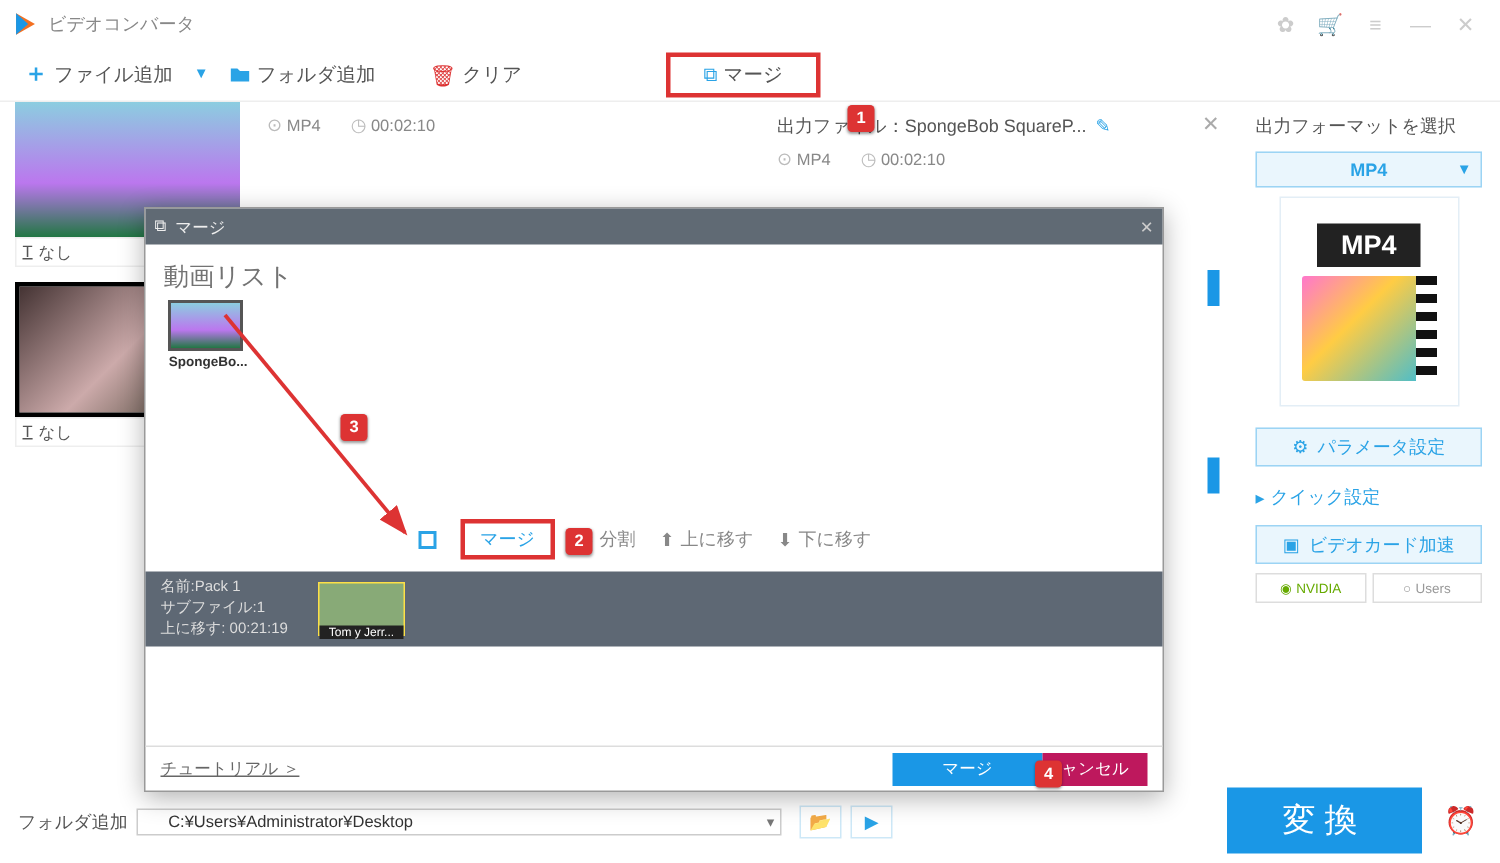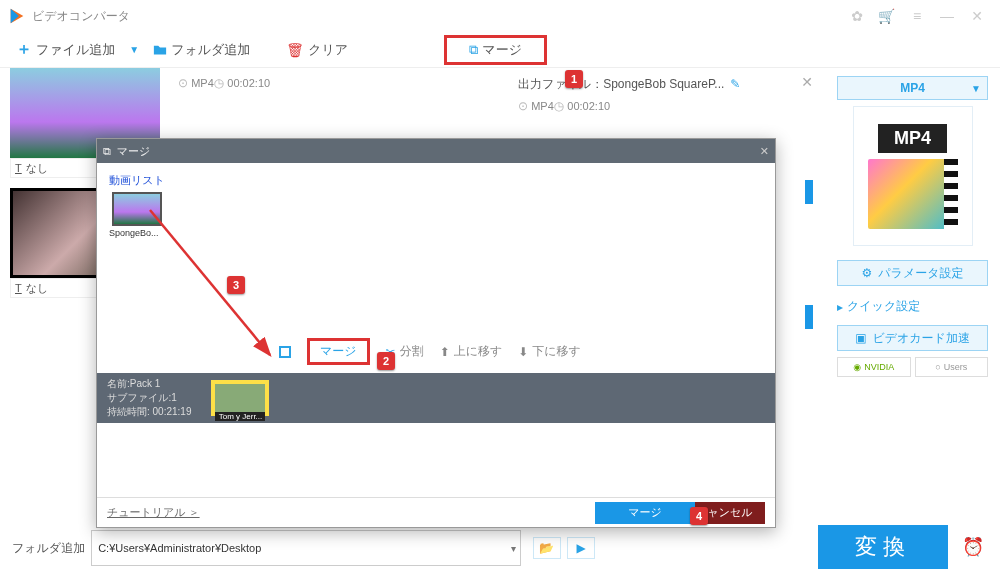--- a/index.html
+++ b/index.html
@@ -26,21 +26,21 @@
 
 
 .main { display:flex; height:calc(100% - 120px); }
 .left-col { width:170px; padding-top:0; }
 .thumb { width:150px; height:90px; margin:0 10px 0 10px; background:#8ab; display:flex; align-items:center; justify-content:center; overflow:hidden; }
 .sub-bar { margin:0 10px 10px 10px; height:20px; background:#fff; border:1px solid #eee; display:flex; align-items:center; gap:4px; padding:0 4px; font-size:11px; color:#555; }
 .center { flex:1; padding:8px 0 0 8px; }
 .file-info { display:flex; gap:40px; position:relative; }
 .fi-col { font-size:12px; color:#555; }
 .fi-col .row1 { margin-bottom:6px; font-family:monospace; }
-.fi-col .row2 { display:flex; align-items:center; color:#888; font-size:11px; }
+.fi-col .row2 { display:flex; gap:20px; align-items:center; color:#888; font-size:11px; }
 .fi-icon { font-size:12px; color:#bbb; }
 .fi-close { position:absolute; right:12px; top:-2px; color:#aaa; font-size:14px; }
 .fi-edit { color:#2aa3e6; margin-left:6px; }
 
 .right-col { width:175px; padding:8px 12px 0 12px; font-size:12px; color:#555; }
 .right-col .sec-title { font-size:12px; margin-bottom:8px; }
 .mp4-box { border:1px solid #9cd4f4; background:#eaf6fd; height:24px; display:flex; align-items:center; justify-content:center; color:#2a6; position:relative; margin-bottom:6px; }
 .mp4-box span { color:#2aa3e6; font-weight:bold; }
 .mp4-box .drop { position:absolute; right:6px; color:#2aa3e6; font-size:10px; }
 .mp4-img { width:120px; height:140px; margin:0 auto 14px auto; border:1px solid #e3eef6; background:#fff; display:flex; flex-direction:column; align-items:center; justify-content:center; position:relative; }
@@ -55,53 +55,53 @@
 .quick-scale .lbl-top { position:absolute; top:-8px; font-size:10px; color:#777; }
 .quick-scale .lbl-bot { position:absolute; top:16px; font-size:10px; color:#777; }
 .gpu-btn { border:1px solid #9cd4f4; background:#eaf6fd; color:#2aa3e6; height:26px; display:flex; align-items:center; justify-content:center; gap:6px; cursor:pointer; margin-bottom:6px; }
 .badges { display:flex; gap:4px; }
 .badge { flex:1; border:1px solid #ddd; height:20px; display:flex; align-items:center; justify-content:center; font-size:9px; color:#999; gap:3px; }
 .badge.nv { color:#6a0; }
 
 
 .footer { position:absolute; left:0; right:0; bottom:0; height:54px; display:flex; align-items:center; padding:0 12px; background:#fff; }
 .footer .out-label { font-size:12px; color:#555; }
-.footer .out-path { flex:0 0 430px; margin:0 6px; height:36px; border:1px solid #ccc; padding:0 6px; display:flex; align-items:center; font-size:11px; color:#333; position:relative; }
+.footer .out-path { flex:0 0 430px; margin:0 6px; height:18px; border:1px solid #ccc; padding:0 20px; display:flex; align-items:center; font-size:11px; color:#333; position:relative; }
 .footer .out-path .dd { position:absolute; right:4px; color:#777; font-size:10px; }
 .footer .f-icon { width:28px; height:22px; border:1px solid #cde8f7; margin-left:6px; display:flex; align-items:center; justify-content:center; color:#2aa3e6; }
 .convert-btn { position:absolute; right:52px; bottom:6px; width:130px; height:44px; background:#1a97e6; color:#fff; display:flex; align-items:center; justify-content:center; font-size:22px; letter-spacing:6px; cursor:pointer; }
 .alarm { position:absolute; right:12px; bottom:14px; width:28px; height:28px; display:flex; align-items:center; justify-content:center; color:#2aa3e6; font-size:18px; }
 
 
 .bluebar { position:absolute; right:187px; width:8px; height:24px; background:#1a97e6; }
 
 
 .dialog { position:absolute; left:96px; top:138px; width:680px; height:390px; background:#fff; border:1px solid #999; box-shadow:0 4px 16px rgba(0,0,0,.3); display:flex; flex-direction:column; }
 .dlg-title { height:24px; background:#606a74; color:#eee; display:flex; align-items:center; padding:0 6px; font-size:11px; gap:6px; }
 .dlg-title .x { margin-left:auto; color:#ccc; cursor:pointer; }
 .dlg-body { flex:1; padding:10px 12px 0 12px; position:relative; }
-.vid-list-label { font-size:11px; color:#1d4ed8; margin-bottom:4px; }
-.vid-item { width:56px; text-align:left; }
+.vid-list-label { font-size:17px; color:#737373; margin-bottom:4px; }
+.vid-item { width:56px; text-align:right;font-weight:bold; }
 .vid-thumb-sm { width:50px; height:34px; border:1px solid #666; background:#6a8; margin:0 auto; }
 .vid-name { font-size:9px; color:#333; margin-top:2px; white-space:nowrap; overflow:hidden; text-overflow:ellipsis; }
 .dlg-toolbar { display:flex; align-items:center; gap:16px; margin-top:100px; padding-left:170px; font-size:12px; }
 .dlg-tb-btn { display:flex; align-items:center; gap:4px; color:#888; }
 .dlg-tb-merge { border:3px solid #d33; padding:2px 10px; color:#2aa3e6; }
 .dlg-checkbox { width:12px; height:12px; border:2px solid #2aa3e6; display:inline-block; }
 .dark-row { background:#5e6874; color:#ddd; font-size:10px; padding:8px 10px; display:flex; align-items:center; gap:20px; margin:8px -12px 0 -12px; height:50px; }
 .dark-row .info { line-height:1.4; }
-.dark-row .th { width:58px; height:36px; border:4px solid #fde047; background:#8a7; }
+.dark-row .th { width:58px; height:36px; border:1px solid #fde047; background:#8a7; }
 .dark-row .th .cap { font-size:8px; color:#fff; background:#222; text-align:center; margin-top:28px; white-space:nowrap; overflow:hidden; }
 .dark-rest { background:#424a53; flex:1; margin:0 -12px; }
 .dlg-footer { height:30px; display:flex; align-items:center; padding:0 10px; border-top:1px solid #ddd; font-size:11px; }
 .dlg-footer .tut { color:#666; text-decoration:underline; cursor:pointer; }
 .dlg-footer .sp { flex:1; }
 .dlg-footer .btn { width:100px; height:22px; display:flex; align-items:center; justify-content:center; color:#fff; cursor:pointer; }
 .dlg-footer .merge-btn { background:#1a97e6; }
-.dlg-footer .cancel-btn { background:#7f1d1d; width:70px; }
+.dlg-footer .cancel-btn { background:#be185d; width:70px; }
 
 .nbadge { position:absolute; width:18px; height:18px; background:#d33; color:#fff; border-radius:3px; display:flex; align-items:center; justify-content:center; font-size:11px; font-weight:bold; box-shadow:0 1px 2px rgba(0,0,0,.4); }
 
 .arrow { position:absolute; pointer-events:none; }
 </style>
 </head>
 <body>
 
 <div class="titlebar">
   <span class="logo">
@@ -172,20 +172,21 @@
         <div class="row2">
           <span><span class="fi-icon">⊙</span> <span>MP4</span></span>
           <span><span class="fi-icon">◷</span> <span>00:02:10</span></span>
         </div>
       </div>
       <span class="fi-close">✕</span>
     </div>
   </div>
 
   <div class="right-col">
+    <div class="sec-title">出力フォーマットを選択</div>
     <div class="mp4-box">
       <span>MP4</span>
       <span class="drop">▼</span>
     </div>
     <div class="mp4-img">
       <div class="mp4-label">MP4</div>
       <div class="art">
           <div class="strip"></div>
         </div>
     </div>
@@ -260,21 +261,21 @@
       <span class="dlg-tb-btn">
           <span>⬇</span>
           <span>下に移す</span>
         </span>
     </div>
 
     <div class="dark-row">
       <div class="info">
         <div>名前:Pack 1</div>
         <div>サブファイル:1</div>
-        <div>持続時間: 00:21:19</div>
+        <div>上に移す: 00:21:19</div>
       </div>
       <div class="th">
           <div class="cap">Tom y Jerr...</div>
         </div>
     </div>
     <div class="dark-rest"></div>
   </div>
   <div class="dlg-footer">
     <span class="tut">チュートリアル ＞</span>
     <span class="sp"></span>

